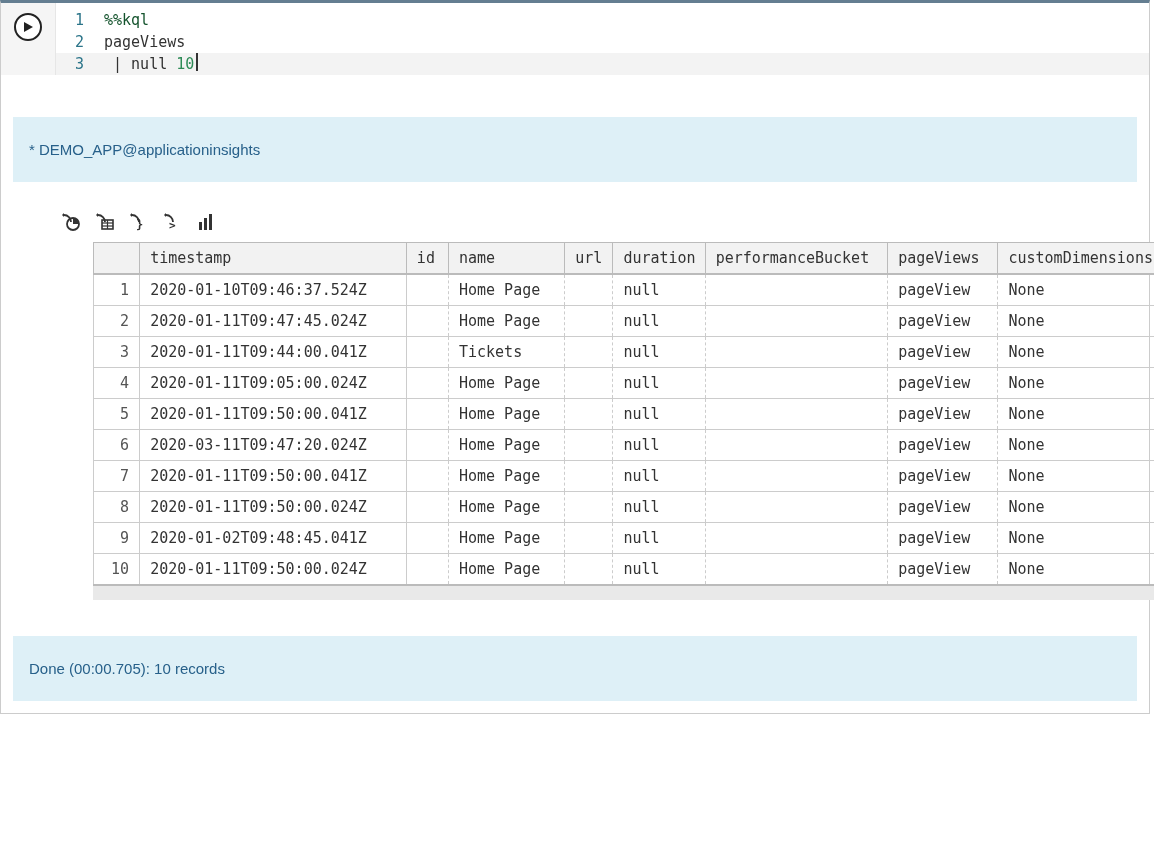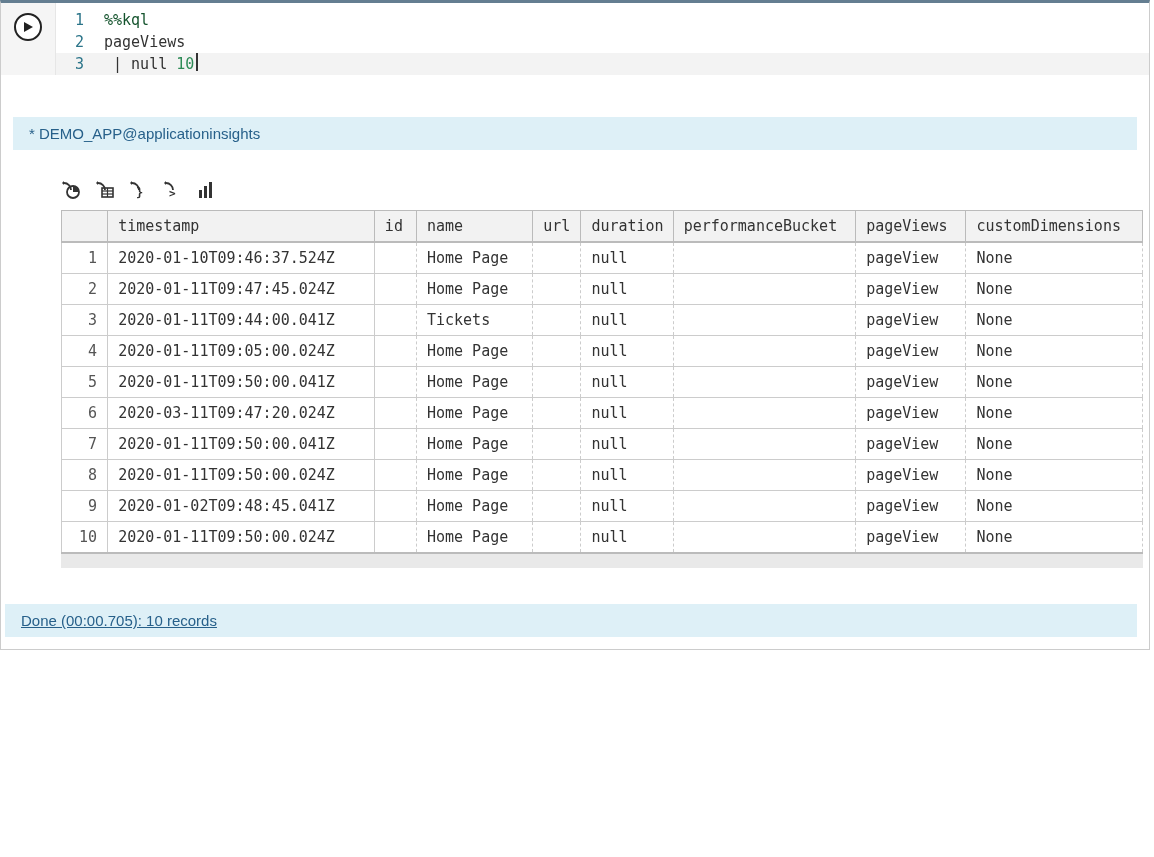--- a/index.html
+++ b/index.html
@@ -73,44 +73,45 @@
     margin-left: 2px;
   }
   
   .output-area {
     padding: 0 0 0 0;
   }
   .banner {
     background: #def0f7;
     color: #27608a;
     font-size: 15px;
-    padding: 8px 16px;
+    padding: 24px 16px;
     margin: 36px 0 0 0;
   }
   .banner-header { margin: 36px 12px 0 12px; }
-  .banner-footer { margin: 36px 12px 12px 4px; text-decoration: underline; }
+  .banner-footer { margin: 36px 12px 12px 12px; }
   
   .toolbar {
     display: flex;
     gap: 14px;
     padding: 30px 0 10px 60px;
     color: #333;
   }
   .tool-icon {
     width: 20px;
     height: 20px;
     display: flex;
     align-items: center;
     justify-content: center;
     cursor: pointer;
   }
   .tool-icon svg { width: 20px; height: 20px; }
   
   .table-wrap {
     padding: 0 0 0 60px;
+    margin-left: 32px;
   }
   table.data {
     border-collapse: collapse;
     font-family: "Consolas", "Menlo", monospace;
     font-size: 15px;
     width: 1082px;
     table-layout: fixed;
   }
   table.data th, table.data td {
     padding: 6px 10px;

